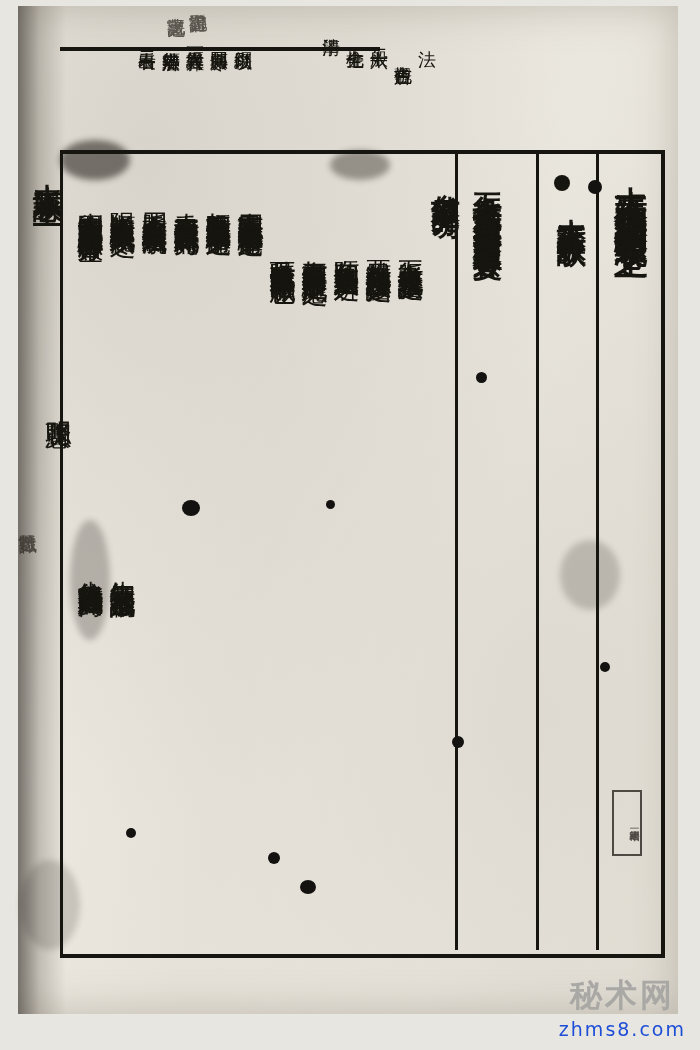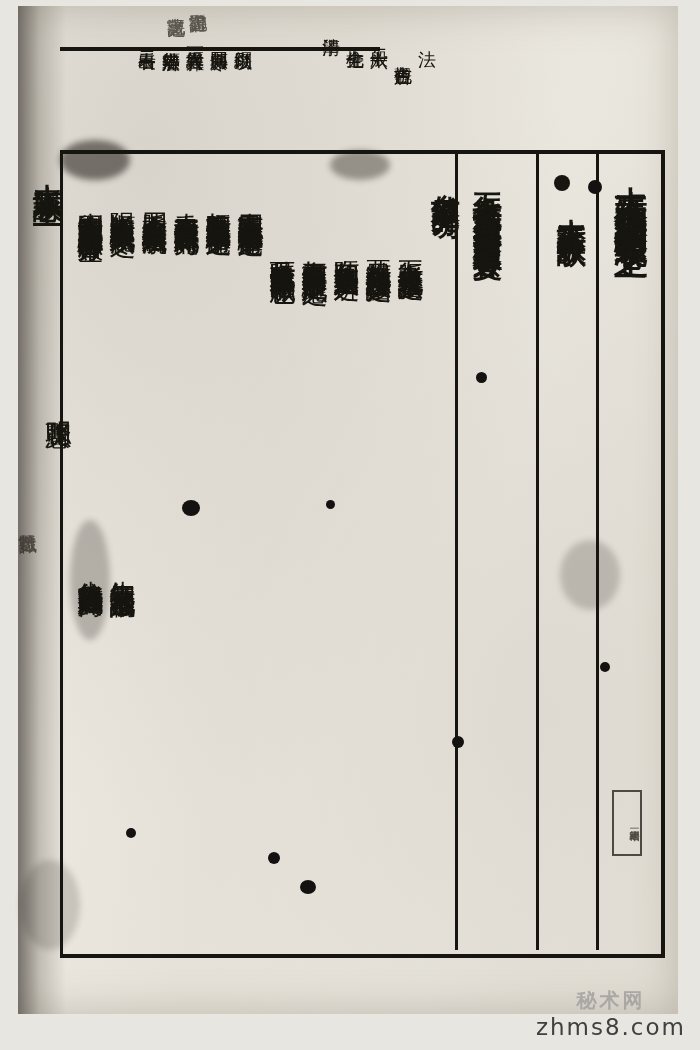--- a/index.html
+++ b/index.html
@@ -129,29 +129,29 @@
   
   .wm {
     position: absolute;
     right: 14px;
     bottom: 10px;
     text-align: center;
     color: #9d9c9a;
     font-family: "DejaVu Sans", sans-serif;
   }
   .wm .wm-cn {
-    font-size: 20px;
+    font-size: 32px;
     letter-spacing: 3px;
     color: #a9a8a5;
     font-weight: bold;
   }
   .wm .wm-en {
-    font-size: 23px;
+    font-size: 19px;
     letter-spacing: 2px;
-    color: #404040;
+    color: #1d4ed8;
     text-align: center;
   }
   
   .upper {
     position: absolute;
     left: 100px;
     top: 24px;
     width: 460px;
     height: 120px;
   }

